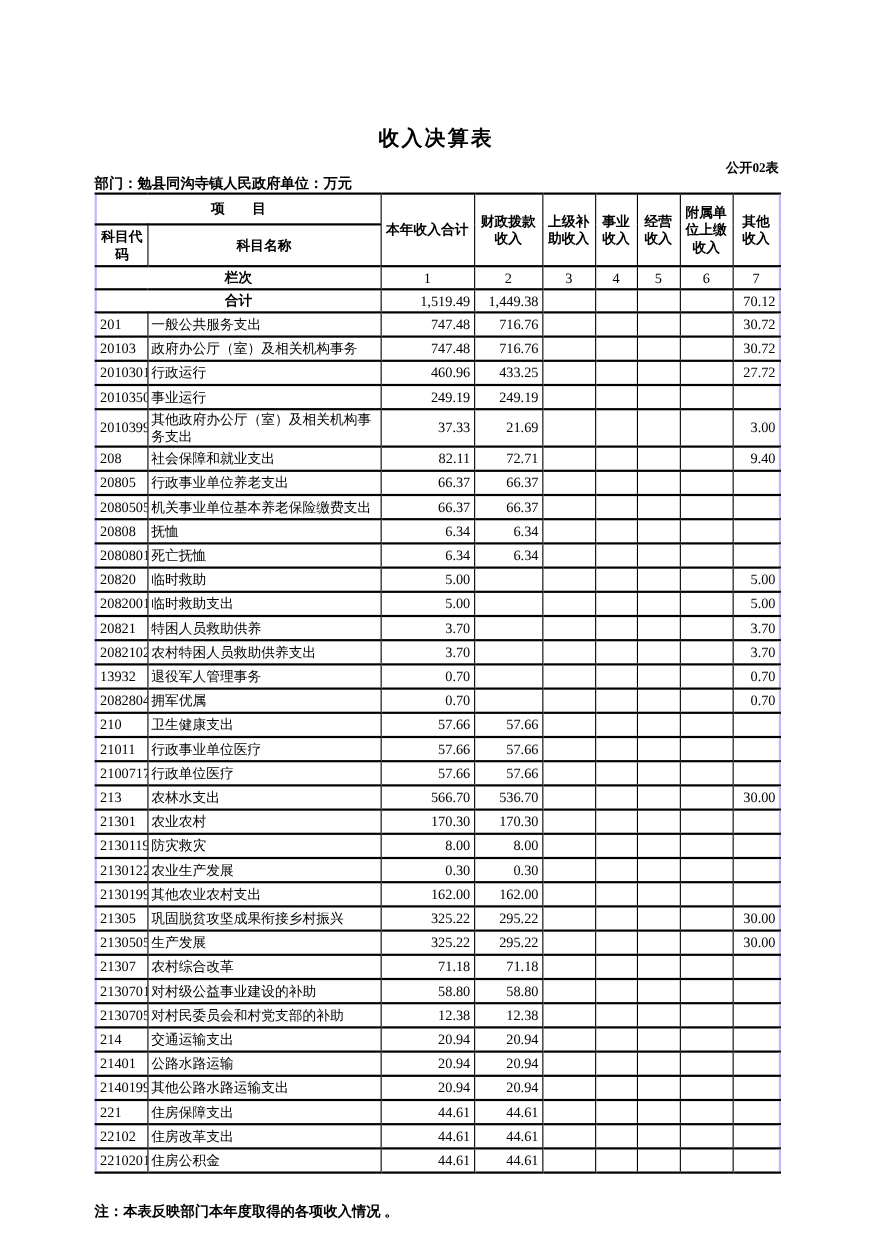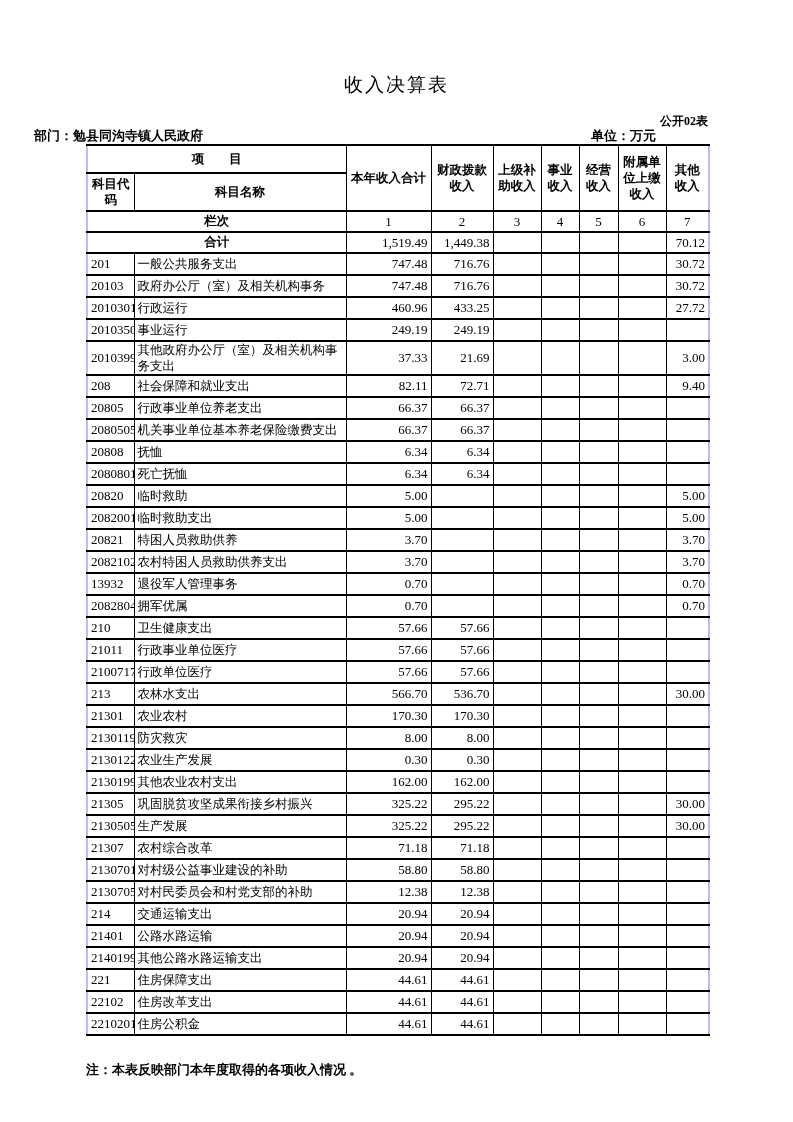--- a/index.html
+++ b/index.html
@@ -6,40 +6,40 @@
   html, body { margin: 0; padding: 0; background: #ffffff; }
   .page {
     width: 793px;
     height: 1122px;
     background: #ffffff;
     color: #000000;
     font-family: "Liberation Serif", "DejaVu Serif", serif;
     overflow: hidden;
   }
   .title {
-    padding-top: 74px;
+    padding-top: 116px;
     text-align: center;
     font-size: 19px;
-    font-weight: normal;
+    font-weight: bold;
     letter-spacing: 2px;
     line-height: 22px;
   }
   .table-code {
     width: 708px;
     text-align: right;
     font-size: 12px;
     line-height: 14px;
-    margin-top: 18px;
+    margin-top: 7px;
     font-weight: bold;
   }
   .meta {
     width: 622px;
-    margin-left: 34px;
+    margin-left: 86px;
     display: flex;
-    justify-content: space-between;
+    justify-content: flex-start;
     align-items: flex-end;
     font-size: 13px;
     line-height: 15px;
     font-weight: bold;
   }
   table.income-table {
     margin-left: 86px;
     margin-top: 1px;
     width: 622px;
     table-layout: fixed;

